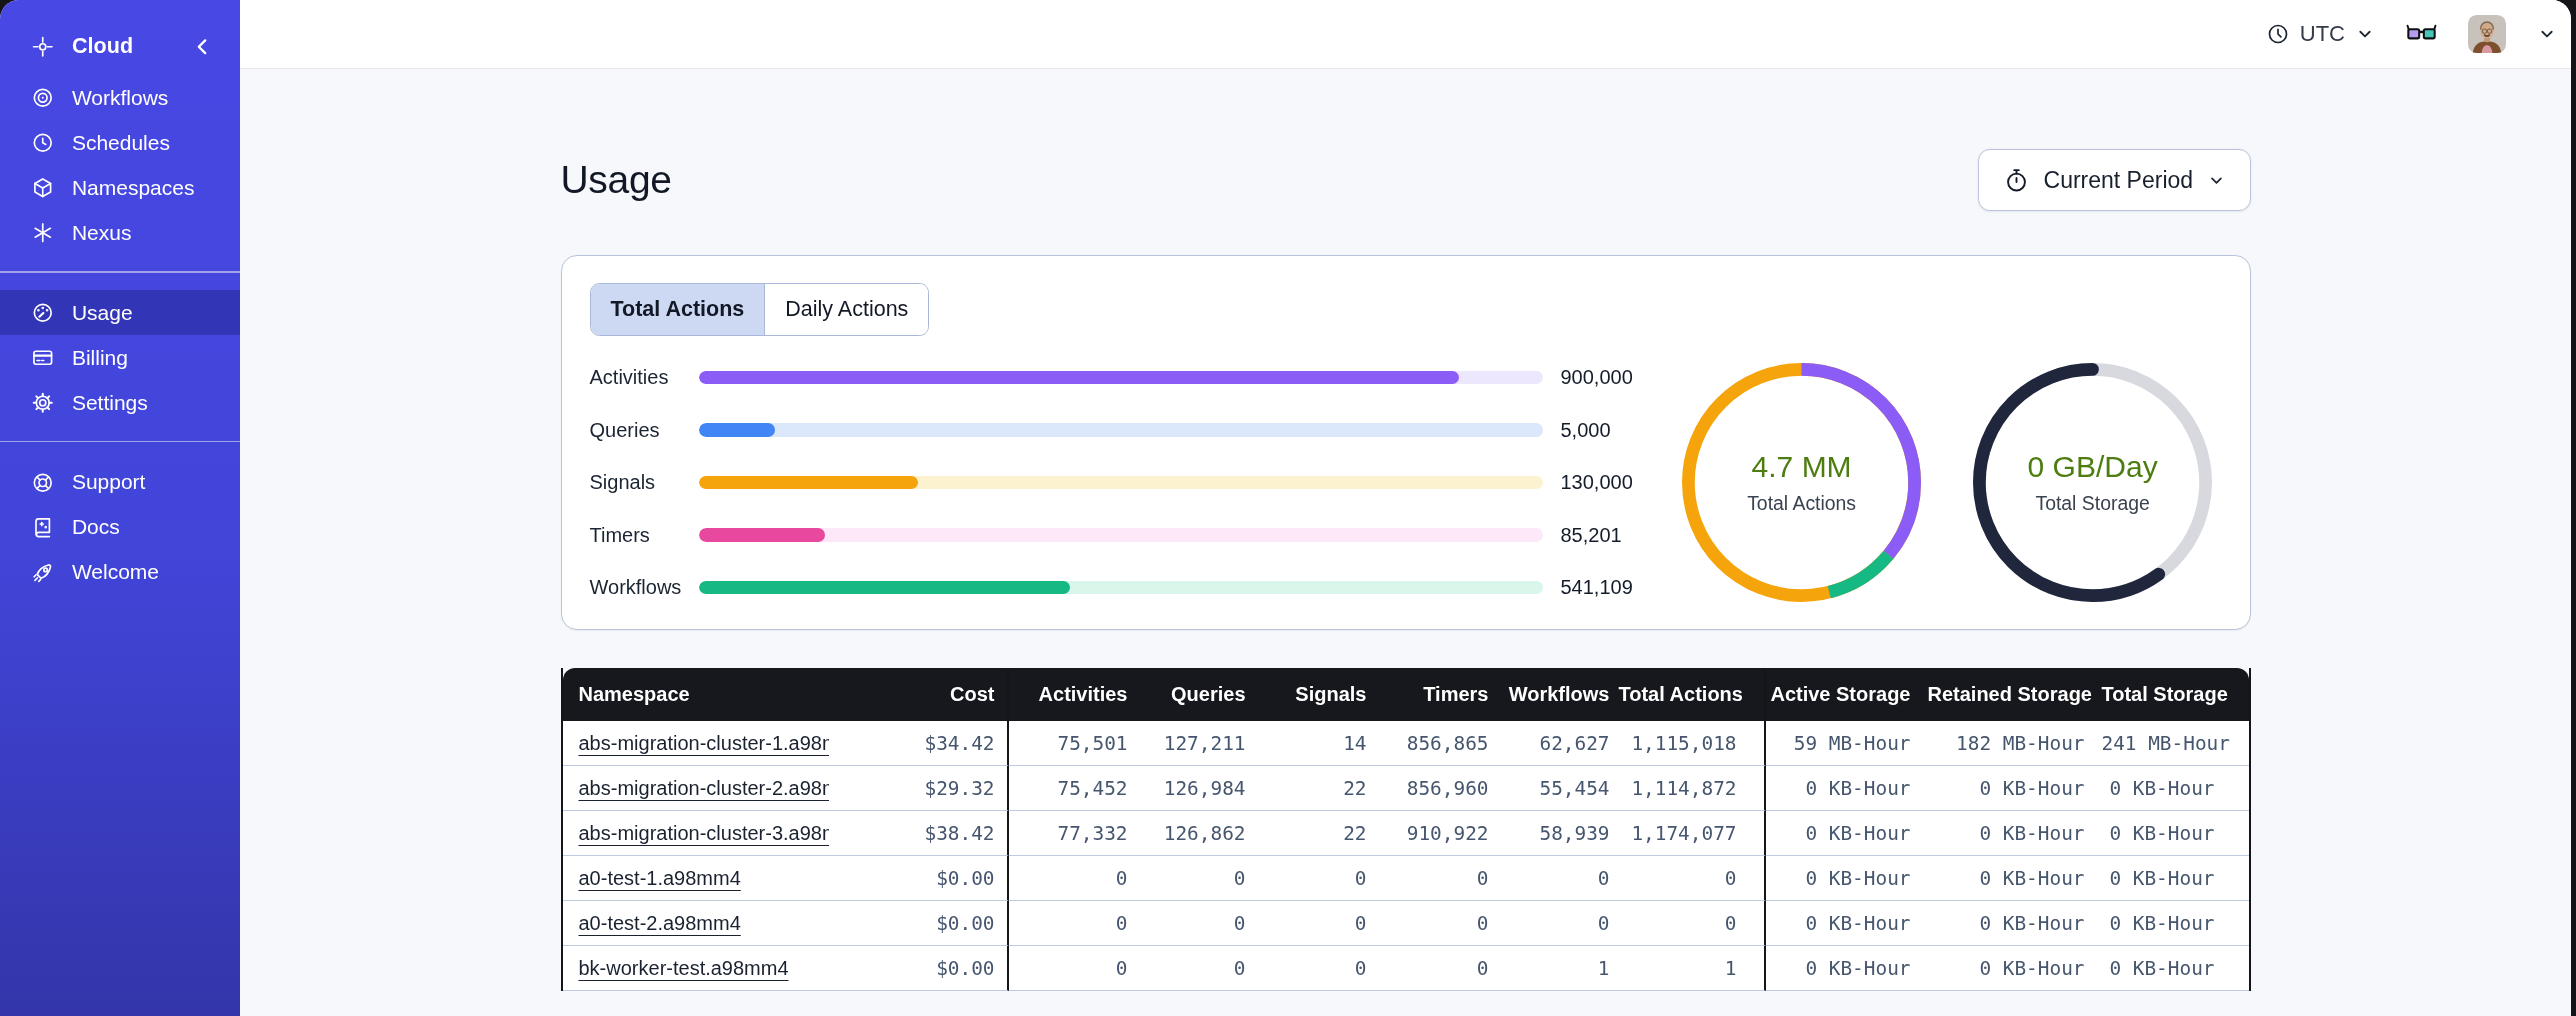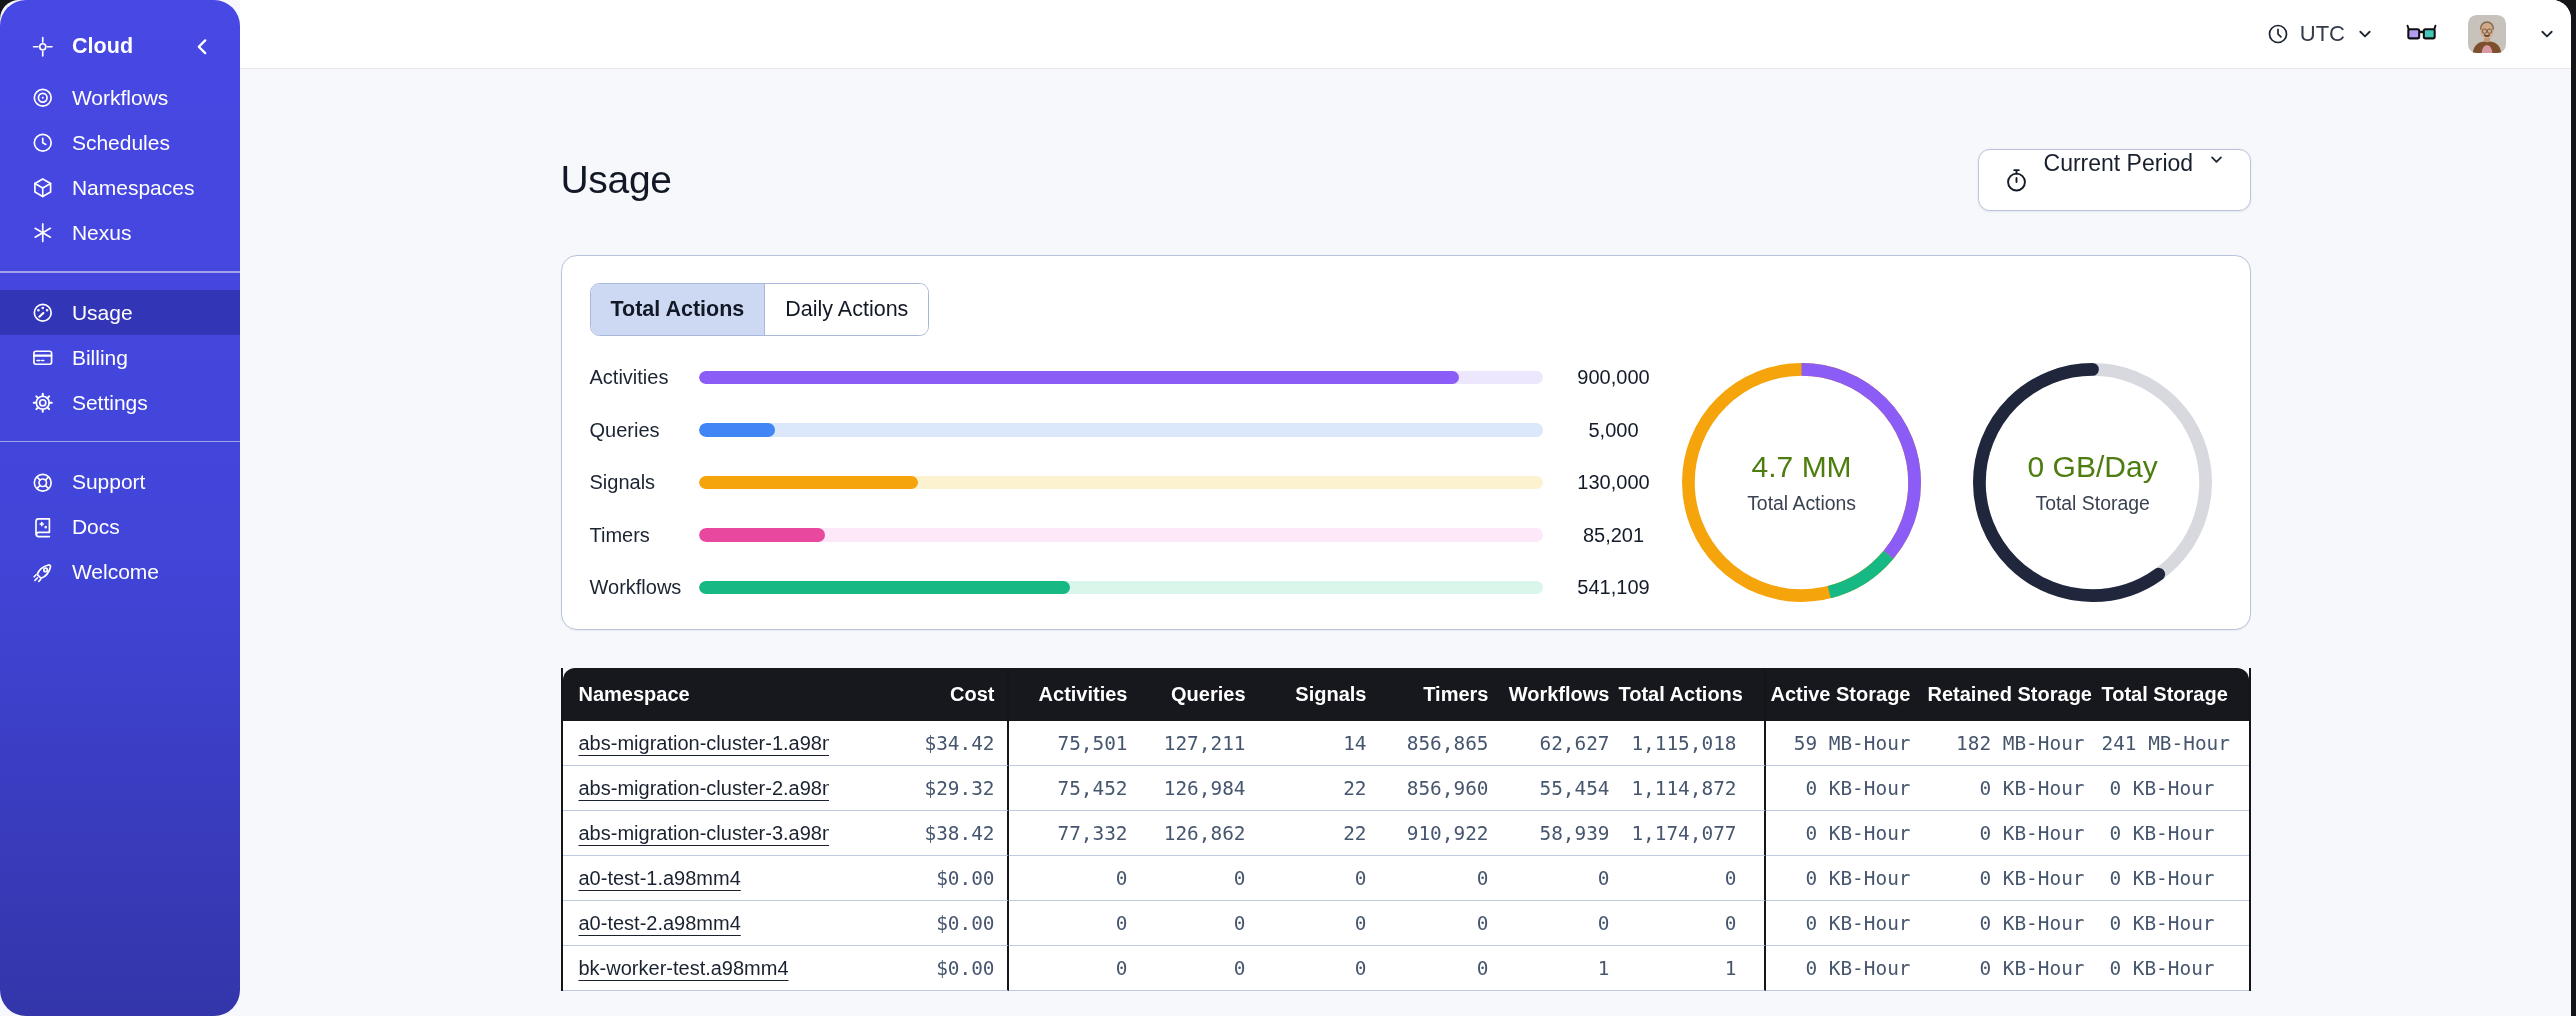--- a/index.html
+++ b/index.html
@@ -8,21 +8,21 @@
     font-family:"Liberation Sans",sans-serif;-webkit-font-smoothing:antialiased;
   }
   .window{
     width:2571px;height:1016px;background:#f6f8fb;border-radius:19px 19px 0 0;
     overflow:hidden;display:flex;position:relative;
   }
   
   .sidebar{
     width:240px;flex:0 0 240px;height:100%;color:#fff;
     background:linear-gradient(180deg,#4848e4 0%,#4145d8 55%,#3335a9 100%);
-    padding-top:23px;box-sizing:border-box;display:flex;flex-direction:column;border-radius:26px;
+    padding-top:23px;box-sizing:border-box;display:flex;flex-direction:column;
   }
   .brand-row{display:flex;align-items:center;height:47px;padding:0 25.5px 0 31px;gap:17.4px;margin-bottom:5.4px}
   .brand-label{font-size:21.5px;font-weight:600;letter-spacing:0.1px}
   .collapse-btn{margin-left:auto;display:flex;align-items:center;cursor:pointer}
   .collapse-btn svg{width:20px;height:20px}
   .icon{display:inline-flex;align-items:center;justify-content:center;flex:0 0 auto}
   .sidebar .icon svg{width:23.5px;height:23.5px}
   .nav-item{height:45px;display:flex;align-items:center;gap:17.4px;padding-left:31px;font-size:21px;font-weight:500;cursor:pointer;white-space:nowrap}
   .nav-item.active{background:rgba(14,16,96,.30)}
   .nav-divider{height:1.3px;background:rgba(255,255,255,.5);margin:16px 0 17.4px 0}
@@ -41,42 +41,42 @@
   .glasses-btn svg{width:31px;height:31px}
   .avatar{width:38px;height:38px;border-radius:8.7px;overflow:hidden;cursor:pointer;flex:0 0 auto}
   .avatar svg{display:block;width:100%;height:100%}
   .caret-btn{display:flex;cursor:pointer}
   
   .main{flex:1;overflow:hidden}
   .page{width:1690px;margin:0 auto;padding-top:80px}
   .page-head{display:flex;align-items:center;justify-content:space-between}
   h1.page-title{margin:0;font-size:39px;font-weight:500;color:#121826;letter-spacing:-0.3px}
   .period-btn{
-    display:flex;gap:13.4px;height:62px;padding:0 24px;background:#fff;
+    display:flex;align-items:center;gap:13.4px;height:62px;padding:0 24px;background:#fff;
     border:1.3px solid #b9c4de;border-radius:12px;font-size:23px;font-weight:500;color:#18202e;
     box-shadow:0 0.7px 2px rgba(16,24,40,.08);cursor:pointer;box-sizing:border-box;
   }
   .period-btn .icon svg{width:27px;height:27px;color:#141b28}
   .period-btn .chev svg{width:19px;height:19px}
   
   .card{
     margin-top:44px;background:#fff;border:1.3px solid #b9c4dc;border-radius:16px;
     padding:27px 28px;box-sizing:border-box;box-shadow:0 0.7px 1.3px rgba(16,24,40,.05);
   }
   .card-title{font-size:25px;font-weight:500;color:#141c2a;margin:1.3px 0 23px 1.3px}
   .tabs{display:inline-flex;border:1.3px solid #a9b8d8;border-radius:9.4px;overflow:hidden;background:#fff}
   .tab{height:51px;display:flex;align-items:center;padding:0 20px;font-size:21.5px;color:#121826;cursor:pointer;background:#fff;font-weight:500}
   .tab.active{background:#cdd9f3;font-weight:600;border-right:1.3px solid #a9b8d8}
   .chart-row{margin-top:27px;display:flex;align-items:center}
   .bars{width:1077px;display:flex;flex-direction:column;justify-content:center;gap:29.5px;height:239px}
   .bar-row{display:flex;align-items:center}
   .bar-label{width:109px;font-size:20px;color:#1b2432}
   .bar-track{flex:1;height:13.4px;border-radius:670px;position:relative;margin-right:17.4px;overflow:hidden}
   .bar-fill{position:absolute;left:0;top:0;height:100%;border-radius:670px}
-  .bar-value{width:106px;text-align:center;font-size:20px;color:#141c2a}
+  .bar-value{width:106px;text-align:left;font-size:20px;color:#141c2a}
   .donuts{margin-left:auto;display:flex;gap:52px;padding-right:9.4px}
   .donut{position:relative;width:239px;height:239px}
   .donut svg{position:absolute;inset:0}
   .donut-center{position:absolute;inset:0;display:flex;flex-direction:column;align-items:center;justify-content:center;text-align:center}
   .donut-value{font-size:30px;font-weight:400;color:#4d7c0f}
   .donut-label{font-size:19.4px;color:#39424f;margin-top:8px}
   
   .table-wrap{
     margin-top:38px;width:1690px;box-sizing:border-box;
     border-left:2px solid #141519;border-right:2px solid #141519;

